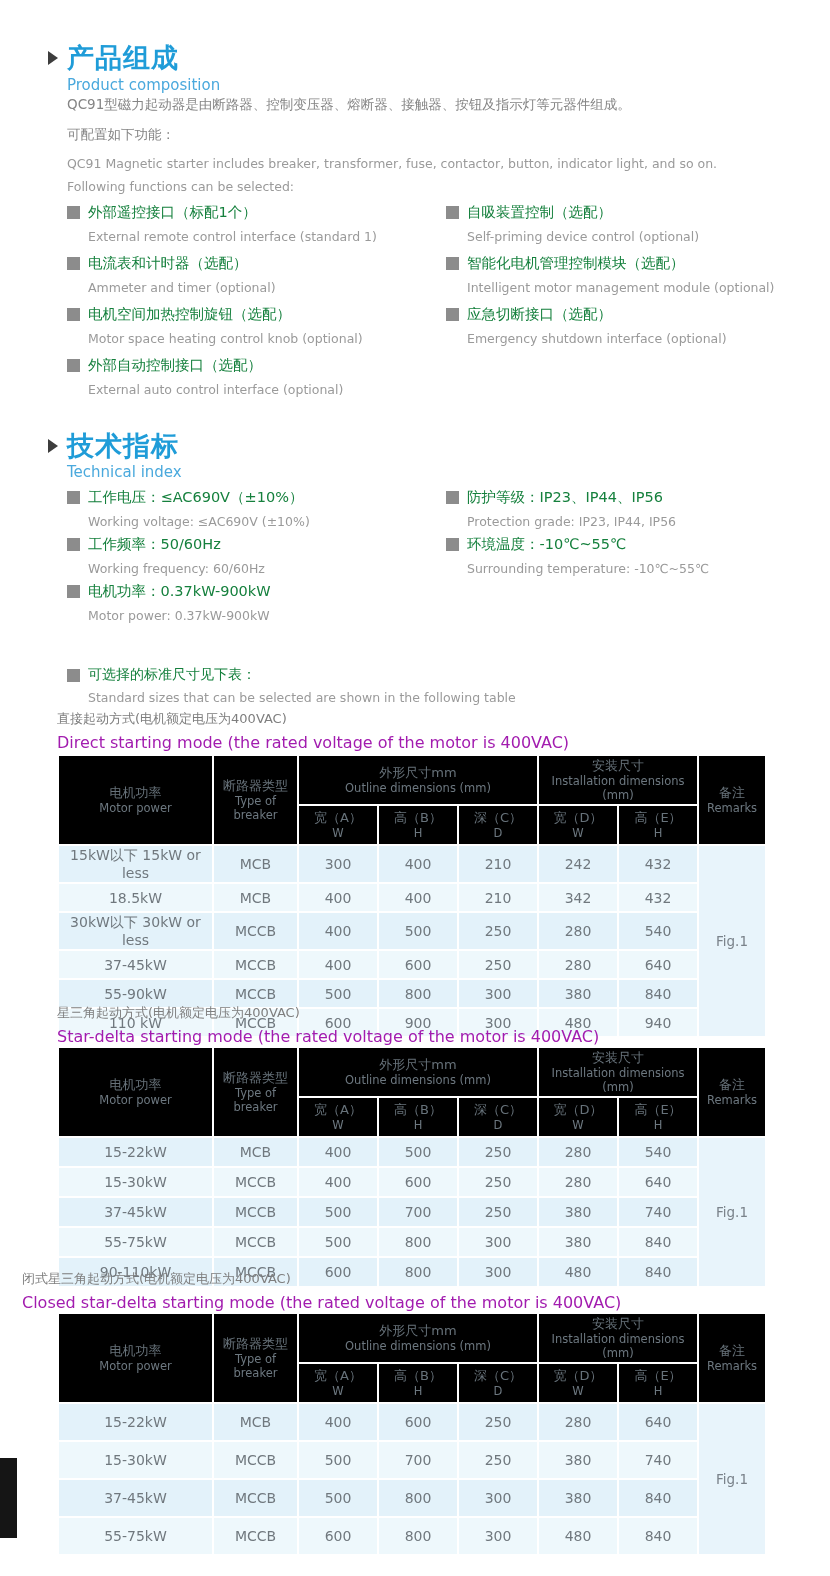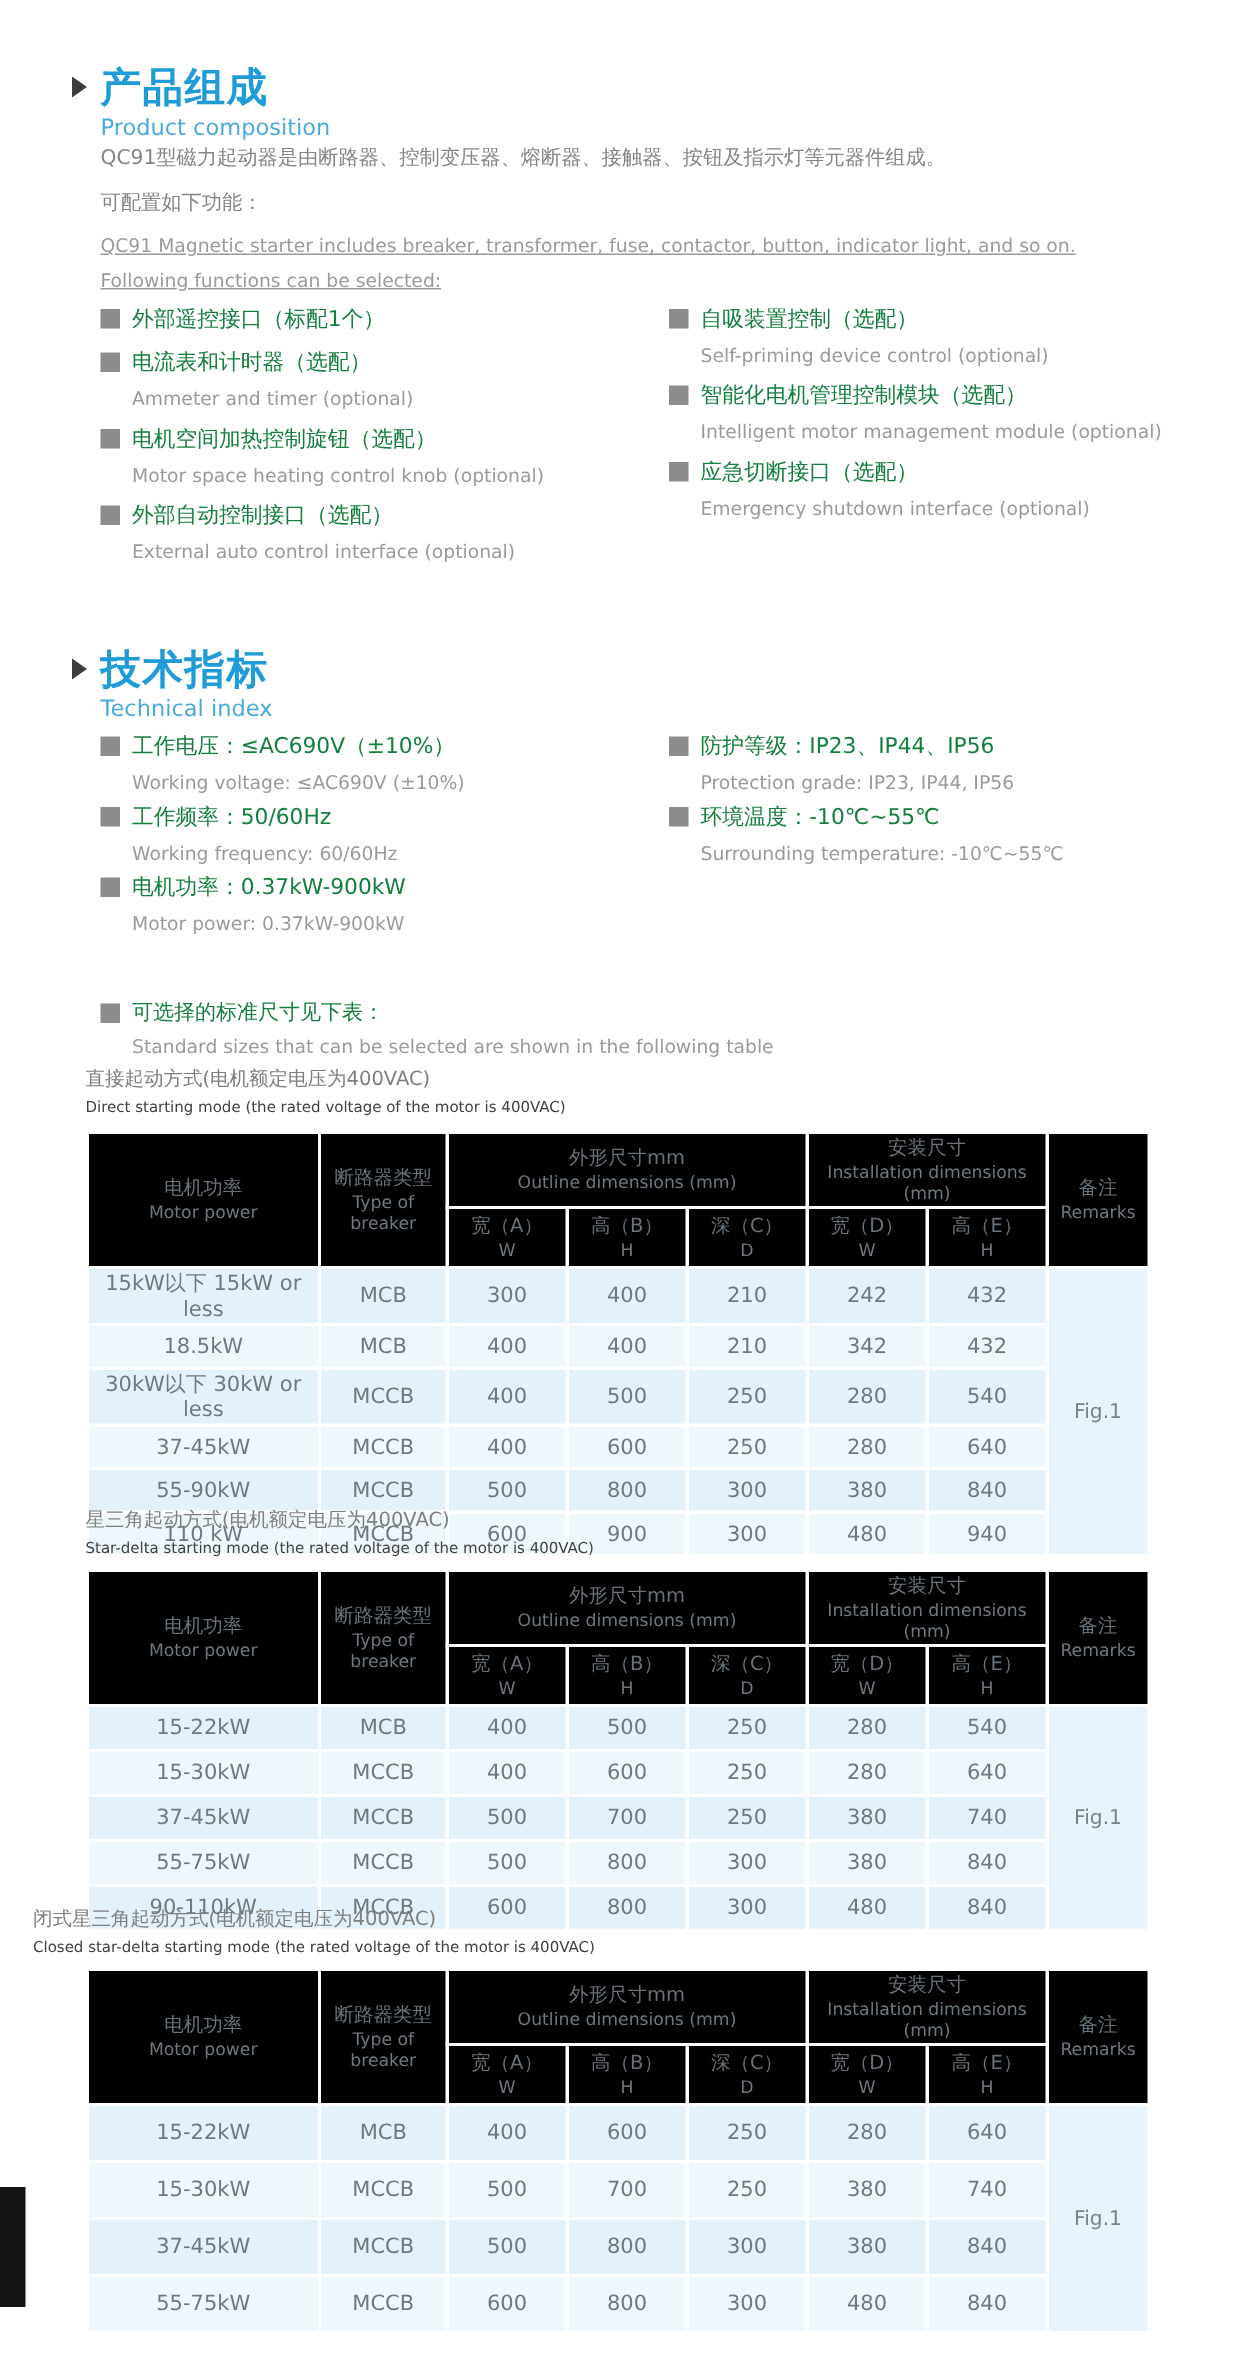--- a/index.html
+++ b/index.html
@@ -17,31 +17,31 @@
     border-left:10px solid #3d3d3d;
     border-top:7px solid transparent;
     border-bottom:7px solid transparent;
   }
   .sec-title { margin:0; font-size:27px; font-weight:600; color:#1f9cd8; letter-spacing:1px; }
   .sec-sub   { font-size:15px; color:#4aa9dd; }
 
   
   .para { margin:0; }
   .para.zh { font-size:13.5px; color:#858585; margin-bottom:12px; }
-  .para.en { font-size:12.5px; color:#9a9a9a; margin-bottom:8px;text-decoration:underline; }
+  .para.en { font-size:12.5px; color:#9a9a9a; margin-bottom:8px; }
 
   
   .feat { margin-bottom:10px; }
   .feat-zh { display:flex; align-items:center; gap:8px; font-size:14.5px; color:#15803d; }
   .sq { width:13px; height:13px; background:#8c8c8c; flex:0 0 auto; }
   .feat-en { margin:7px 0 0 21px; font-size:12.5px; color:#9a9a9a; }
 
   
   .cap-zh { font-size:13px; color:#7e7e7e; }
-  .cap-en { font-size:10px; color:#404040; margin-top:5px; }
+  .cap-en { font-size:16px; color:#a21caf; margin-top:5px; }
 
   
   table.spec-table { border-collapse:collapse; table-layout:fixed; width:708px; }
   .spec-table th, .spec-table td {
     border:2px solid #ffffff; text-align:center; vertical-align:middle;
     font-weight:normal; overflow:hidden;
   }
   .spec-table thead th { background:#000000; color:#67727a; height:34px; padding:2px 1px; }
   .h-zh { font-size:13px; line-height:16px; }
   .h-en { font-size:11.5px; line-height:14px; color:#6d7press880; }
@@ -72,20 +72,21 @@
     <p class="para en">QC91 Magnetic starter includes breaker, transformer, fuse, contactor, button, indicator light, and so on.</p>
     <p class="para en">Following functions can be selected:</p>
   </div>
 
   <div class="abs" style="left:67px; top:203px; width:370px;">
     <div class="feat">
       <div class="feat-zh">
           <span class="sq"></span>
           <span>外部遥控接口（标配1个）</span>
         </div>
+      <div class="feat-en">External remote control interface (standard 1)</div>
     </div>
     <div class="feat">
       <div class="feat-zh">
           <span class="sq"></span>
           <span>电流表和计时器（选配）</span>
         </div>
       <div class="feat-en">Ammeter and timer (optional)</div>
     </div>
     <div class="feat">
       <div class="feat-zh">

